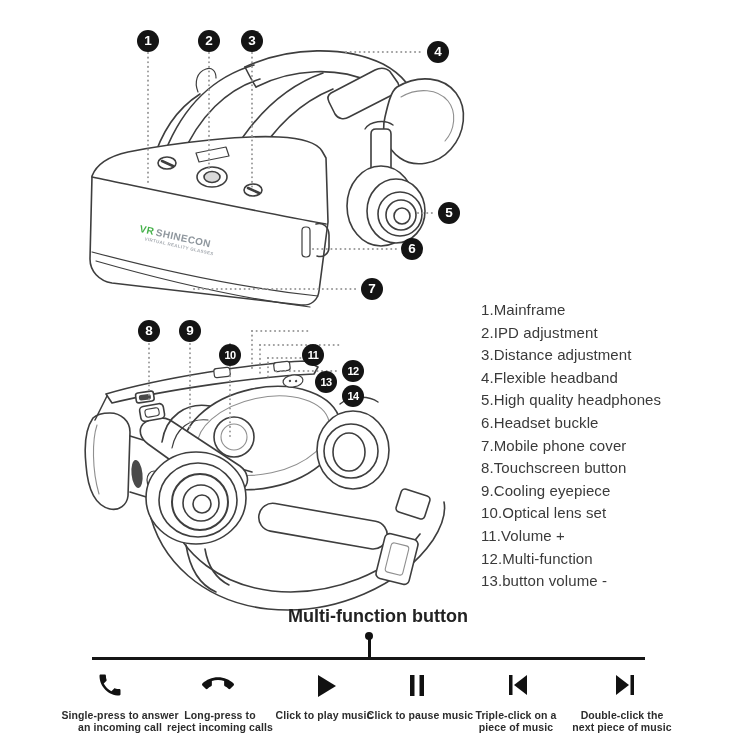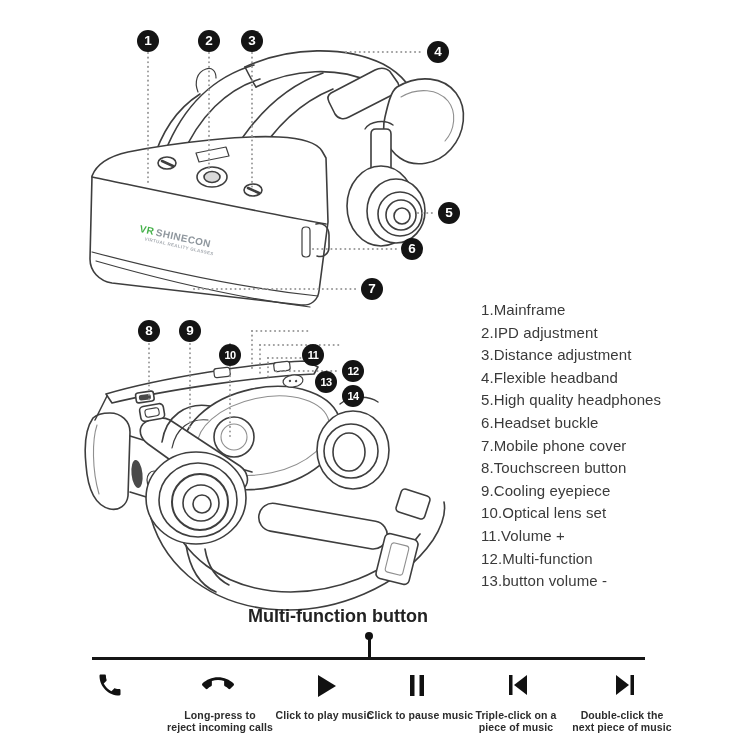--- a/index.html
+++ b/index.html
@@ -24,21 +24,21 @@
   }
 
   
   .logo { position:absolute; left:141px; top:223px; transform:rotate(12.5deg); transform-origin:0 0; white-space:nowrap; pointer-events:none; }
   .logo-main { font-size:10px; font-weight:700; color:#8e969d; letter-spacing:0.4px; }
   .logo-main .vr { color:#45b14a; margin-right:2px; }
   .logo-tag { font-size:4.5px; color:#a9aeb4; letter-spacing:0.35px; margin:0.5px 0 0 7px; font-weight:700; }
 
   
   .mf-title {
-    position:absolute; left:248px; top:606px; width:260px; 
+    position:absolute; left:248px; top:606px; width:260px; text-align:center;
     font-size:18px; font-weight:600; color:#222;
   }
   .mf-dot  { position:absolute; left:365px; top:632px; width:8px; height:8px; border-radius:50%; background:#111; }
   .mf-stem { position:absolute; left:368px; top:639px; width:2.5px; height:19px; background:#111; }
   .mf-line { position:absolute; left:92px;  top:657px; width:553px; height:3.2px; background:#161616; }
 
   .icon { position:absolute; }
   .cap {
     position:absolute; top:710px; width:150px; text-align:center;
     font-size:10.5px; line-height:11.6px; color:#2c2c2c; font-weight:600; letter-spacing:0.1px;
@@ -256,20 +256,24 @@
   </svg>
   <svg class="icon" style="left:509px;top:675px" width="18" height="20" viewBox="0 0 18 20">
     <rect fill="#111" x="0" y="0" width="3.5" height="20"></rect>
     <polygon fill="#111" points="18,0 5,10 18,20"></polygon>
   </svg>
   <svg class="icon" style="left:616px;top:675px" width="18" height="20" viewBox="0 0 18 20">
     <polygon fill="#111" points="0,0 13,10 0,20"></polygon>
     <rect fill="#111" x="14.5" y="0" width="3.5" height="20"></rect>
   </svg>
 
+  <div class="cap" style="left:45px">
+    <span>Single-press to answer</span>
+    <span>an incoming call</span>
+  </div>
   <div class="cap" style="left:145px">
     <span>Long-press to</span>
     <span>reject incoming calls</span>
   </div>
   <div class="cap" style="left:249px">
     <span>Click to play music</span>
     <span></span>
   </div>
   <div class="cap" style="left:345px">
     <span>Click to pause music</span>

